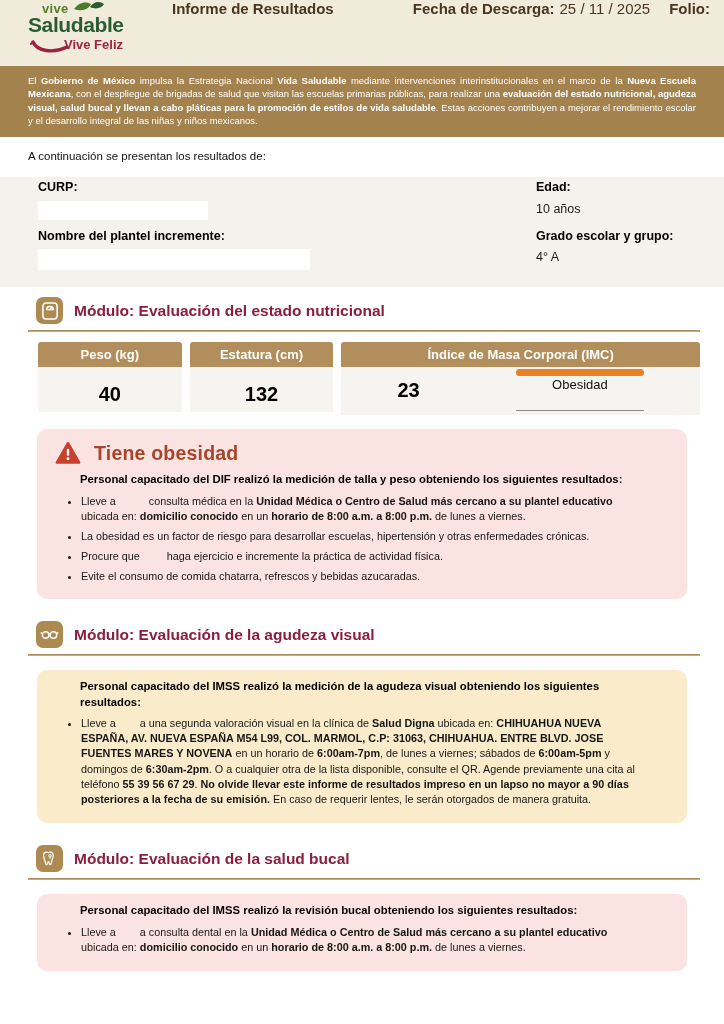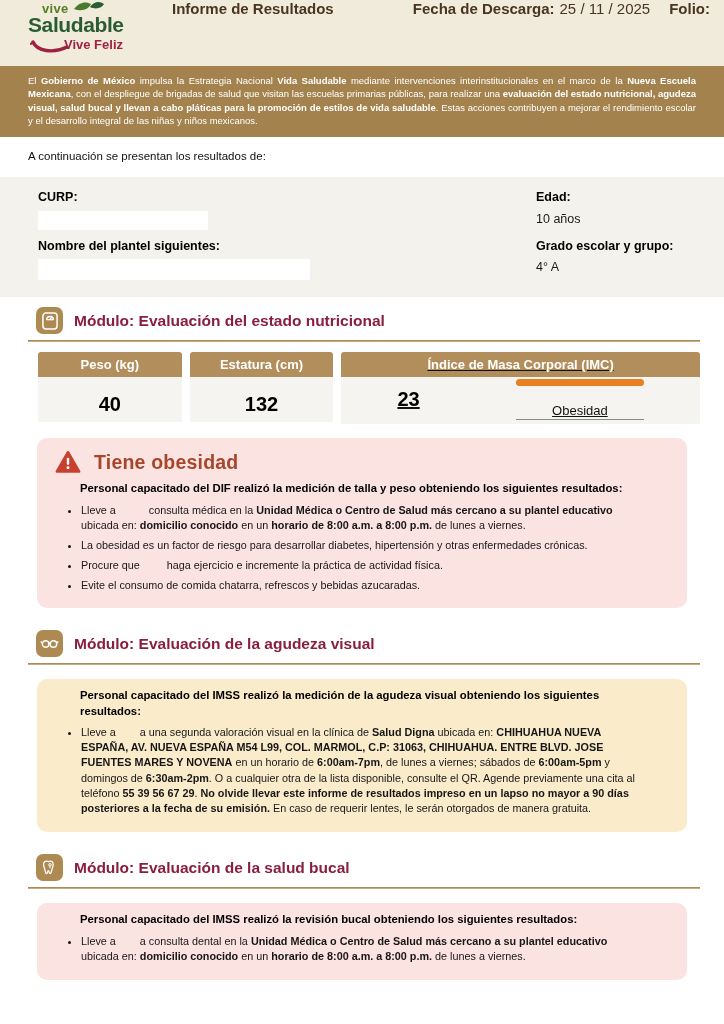--- a/index.html
+++ b/index.html
@@ -22,43 +22,43 @@
   .doc-title{font-size:15px;font-weight:bold;color:#4a351f;white-space:nowrap;}
   .date-group{margin-left:auto;display:flex;align-items:center;gap:5px;color:#4a351f;font-size:15px;white-space:nowrap;}
   .date-group .lbl{font-weight:bold;}
   .date-group .folio{margin-left:14px;}
   
   .banner{background:#a3824d;color:#fff;font-size:9.5px;line-height:1.42;
           padding:8px 28px 9px;text-align:justify;flex:none;}
   
   .intro{margin:13px 28px 15px;font-size:11.5px;color:#101010;}
   
-  .sbox{background:#f3f2ed;padding:11px 20px 13px 38px;flex:none;
+  .sbox{background:#f3f2ed;padding:1px 20px 13px 38px;flex:none;
         display:grid;grid-template-columns:498px auto;row-gap:3px;}
   .slabel{font-size:12.5px;font-weight:bold;color:#000;line-height:1.5;}
   .svalue{font-size:12.5px;color:#1a1a1a;line-height:1.5;}
   .redact{background:#fff;height:19px;margin:1px 0 4px;}
   .redact.curp{width:170px;}
   .redact.plantel{width:272px;height:21px;}
   
   .mod-head{display:flex;align-items:center;gap:11px;margin:10px 28px 3px 36px;}
   .mod-icon{width:27px;height:27px;border-radius:7px;background:#ad8a52;flex:none;
             display:flex;align-items:center;justify-content:center;}
   .mod-title{font-size:15.5px;font-weight:bold;color:#8a1e3e;}
   .mod-rule{height:2px;background:linear-gradient(#9c7b49,#d3bd91);margin:3px 24px 8px 28px;}
   
   .meas{display:flex;gap:8px;margin:2px 24px 8px 38px;}
   .meas-cell{display:flex;flex-direction:column;}
   .meas-cell.c1,.meas-cell.c2{width:157px;}
-  .meas-cell.c3{width:392px;text-decoration:underline;}
+  .meas-cell.c3{width:392px;}
   .meas-head{background:#b28e5c;color:#fff;font-weight:bold;font-size:13px;text-align:center;
              padding:5px 0;border-radius:3px 3px 0 0;}
   .meas-val{background:#f5f4f0;font-size:20px;font-weight:bold;text-align:center;padding:16px 0 6px;color:#000;}
   .meas-val.imc{display:flex;align-items:center;justify-content:space-around;padding:2px 8px 4px;}
-  .imc-status{display:flex;flex-direction:column;align-items:center;gap:17px;border-bottom:1.5px solid #8a8a8a;padding-bottom:1px;}
+  .imc-status{display:flex;flex-direction:column;align-items:center;gap:1px;border-bottom:1.5px solid #8a8a8a;padding-bottom:18px;}
   .imc-bar{width:128px;height:7px;border-radius:4px;background:#e87f22;}
   .imc-label{font-size:13px;font-weight:normal;color:#111;}
   
   .alert{border-radius:10px;margin:6px 37px 12px;padding:9px 18px 11px 16px;flex:none;}
   .alert.pink{background:#fbe3e2;}
   .alert.yellow{background:#faeccb;}
   .alert-head{display:flex;align-items:center;gap:13px;margin:3px 0 7px 2px;}
   .alert-title{font-size:19.5px;font-weight:bold;color:#a6462b;letter-spacing:.2px;}
   .alert-intro{font-size:11.3px;font-weight:bold;color:#000;margin:0 0 6px 27px;line-height:1.35;}
   .alert-intro.narrow{max-width:545px;}
@@ -96,21 +96,21 @@
 
   <div class="intro">A continuación se presentan los resultados de:</div>
 
   <section class="sbox">
     <div class="slabel">CURP:</div>
     <div class="slabel">Edad:</div>
     <div>
         <div class="redact curp"></div>
       </div>
     <div class="svalue">10 años</div>
-    <div class="slabel">Nombre del plantel siguientes:</div>
+    <div class="slabel">Nombre del plantel incremente:</div>
     <div class="slabel">Grado escolar y grupo:</div>
     <div>
         <div class="redact plantel"></div>
       </div>
     <div class="svalue">4° A</div>
   </section>
 
   <div class="mod-head">
     <span class="mod-icon">
       <svg width="20" height="20" viewBox="0 0 24 24">
@@ -150,21 +150,21 @@
       <svg width="26" height="24" viewBox="0 0 24 22">
         <path d="M12 2L22.3 19.8H1.7Z" fill="#c8402e" stroke="#c8402e" stroke-width="2.4" stroke-linejoin="round"></path>
         <rect x="10.9" y="7" width="2.2" height="6.6" rx="1.1" fill="#fff"></rect>
         <circle cx="12" cy="16.3" r="1.35" fill="#fff"></circle>
       </svg>
       <span class="alert-title">Tiene obesidad</span>
     </div>
     <p class="alert-intro">Personal capacitado del DIF realizó la medición de talla y peso obteniendo los siguientes resultados:</p>
     <ul>
       <li><span>Lleve a &nbsp;&nbsp;&nbsp;&nbsp;&nbsp;&nbsp;&nbsp;&nbsp;&nbsp; consulta médica en la </span><b>Unidad Médica o Centro de Salud más cercano a su plantel educativo</b><span> ubicada en: </span><b>domicilio conocido</b><span> en un </span><b>horario de 8:00 a.m. a 8:00 p.m.</b><span> de lunes a viernes.</span></li>
-      <li><span>La obesidad es un factor de riesgo para desarrollar diabetes, hipertensión y otras enfermedades crónicas.</span></li>
+      <li><span>La obesidad es un factor de riesgo para desarrollar escuelas, hipertensión y otras enfermedades crónicas.</span></li>
       <li><span>Procure que &nbsp;&nbsp;&nbsp;&nbsp;&nbsp;&nbsp;&nbsp; haga ejercicio e incremente la práctica de actividad física.</span></li>
       <li><span>Evite el consumo de comida chatarra, refrescos y bebidas azucaradas.</span></li>
     </ul>
   </div>
 
   <div class="mod-head">
     <span class="mod-icon">
       <svg width="21" height="20" viewBox="0 0 24 24">
         <circle cx="7.3" cy="12" r="3.9" stroke="#fff" stroke-width="1.8" fill="none"></circle>
         <circle cx="16.7" cy="12" r="3.9" stroke="#fff" stroke-width="1.8" fill="none"></circle>

